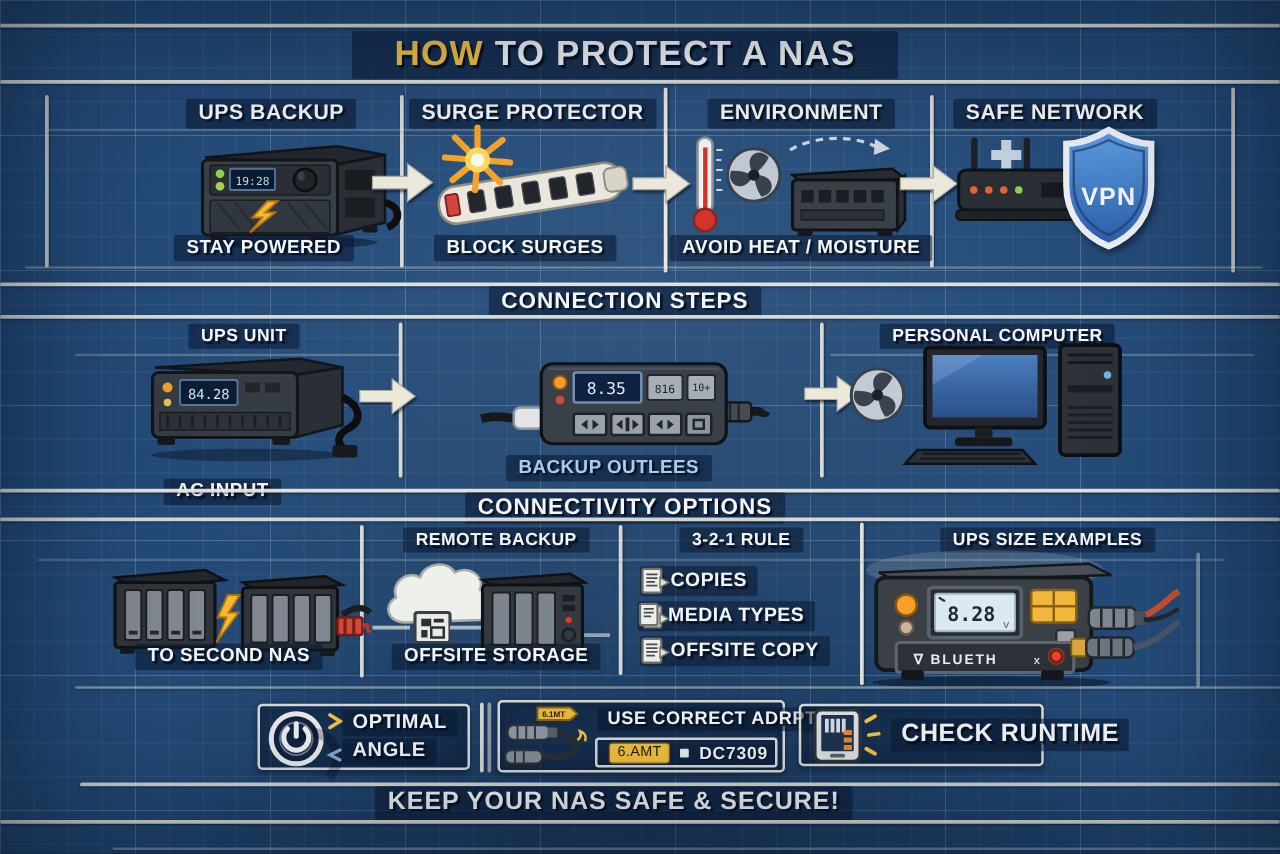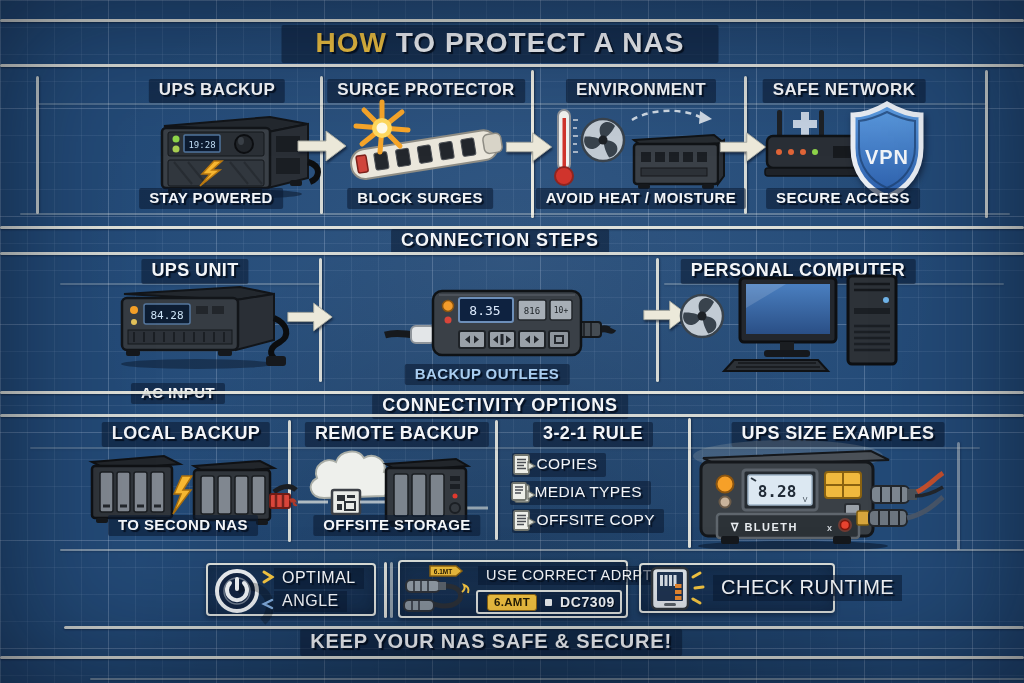--- a/index.html
+++ b/index.html
@@ -13,36 +13,36 @@
       linear-gradient(rgba(215,228,246,.08) 1px, transparent 1px),
       linear-gradient(90deg, rgba(215,228,246,.08) 1px, transparent 1px);
     background-size:100% 100%,100% 100%,108px 108px,108px 108px,27px 27px,27px 27px;}
   #stage::after{content:"";position:absolute;inset:0;box-shadow:inset 0 0 130px rgba(4,10,24,.6);pointer-events:none}
   .hl{position:absolute;height:3px;background:#e8e8df;border-radius:2px;box-shadow:0 1px 2px rgba(8,18,38,.55)}
   .vl{position:absolute;width:3px;background:#e8e8df;border-radius:2px;box-shadow:1px 0 2px rgba(8,18,38,.55)}
   .strip{position:absolute;transform:translateX(-50%);white-space:nowrap;background:rgba(10,26,50,.58);
     color:#f3f5f8;font-weight:700;padding:1px 10px 3px;border-radius:2px;letter-spacing:.4px;
     text-shadow:2px 2px 1px rgba(4,12,26,.85)}
   .h1{font-size:17px}
-  .h2{font-size:18px}
+  .h2{font-size:14px}
   .sub{font-size:15px}
   .sec{font-size:18px;letter-spacing:.8px}
   .title{font-size:28px;letter-spacing:1px;padding:2px 34px 4px}
   .yellow{color:#f2c341}
   .bluesub{color:#a9cdef}
   .footer-t{font-size:20px;letter-spacing:.8px}
   svg{position:absolute;overflow:visible}
   .rule-item{position:absolute;display:flex;align-items:center;gap:7px}
   .rule-strip{display:flex;align-items:baseline;gap:6px;background:rgba(10,26,50,.58);padding:1px 9px 3px;border-radius:2px;text-shadow:2px 2px 1px rgba(4,12,26,.85)}
   .rule-num{color:#f2c341;font-weight:800;font-size:17px}
-  .rule-label{color:#f3f5f8;font-weight:400;font-size:15.5px;letter-spacing:.4px}
+  .rule-label{color:#f3f5f8;font-weight:700;font-size:15.5px;letter-spacing:.4px}
   .box{position:absolute;border:2.5px solid rgba(233,234,228,.92);border-radius:4px;background:rgba(13,29,54,.45);box-shadow:0 2px 5px rgba(6,14,30,.5), inset 0 0 18px rgba(6,14,30,.35)}
-  .boxtxt{position:absolute;background:rgba(10,26,50,.55);padding:1px 8px 2px;font-weight:400;font-size:16px;color:#f3f5f8;letter-spacing:.5px;text-shadow:2px 2px 1px rgba(4,12,26,.85);white-space:nowrap}
+  .boxtxt{position:absolute;background:rgba(10,26,50,.55);padding:1px 8px 2px;font-weight:700;font-size:16px;color:#f3f5f8;letter-spacing:.5px;text-shadow:2px 2px 1px rgba(4,12,26,.85);white-space:nowrap}
   .inner-box{position:absolute;border:2px solid rgba(233,235,229,.92);border-radius:3px;display:flex;align-items:center;gap:8px;padding:0 9px;background:rgba(10,24,46,.35)}
-  .badge{background:#f0c040;color:#241c05;font-weight:700;font-size:11.5px;padding:1px 6px 2px;border-radius:3px;border:1px solid #8a6210;letter-spacing:.3px}
+  .badge{background:#f0c040;color:#241c05;font-weight:400;font-size:11.5px;padding:1px 6px 2px;border-radius:3px;border:1px solid #8a6210;letter-spacing:.3px}
   .sq{width:7px;height:7px;background:#e9ecef;border-radius:1px;flex:0 0 auto}
   .model{color:#f1f4f7;font-weight:700;font-size:14px;letter-spacing:.6px;text-shadow:1px 1px 0 rgba(0,0,0,.6)}
 </style>
 </head>
 <body>
 
 <div id="stage">
 
   <div class="hl" style="left:0;top:19px;width:1024px;opacity:.95"></div>
   <div class="strip title" style="left:500px;top:25px"><span class="yellow">HOW</span><span> TO PROTECT A NAS</span></div>
@@ -175,21 +175,20 @@
     <g>
       <path d="M122,4 C134,11 147,15 156,15 L156,48 C156,72 142,89 122,97 C102,89 88,72 88,48 L88,15 C97,15 110,11 122,4 Z" fill="url(#gv)" stroke="#e9edf3" stroke-width="5" style="filter:drop-shadow(2px 3px 3px rgba(6,14,30,.6))"></path>
       <path d="M122,12 C132,17 142,20 150,21 L150,47 C150,67 138,81 122,88 C106,81 94,67 94,47 L94,21 C102,20 112,17 122,12 Z" fill="none" stroke="#1c3e6e" stroke-width="2" opacity=".7"></path>
       <text x="122" y="64" text-anchor="middle" font-size="20" font-weight="800" fill="#f2f5f9" letter-spacing="1">VPN</text>
     </g>
   </svg>
 
   <div class="strip sub" style="left:211px;top:188px">STAY POWERED</div>
   <div class="strip sub" style="left:641px;top:188px">AVOID HEAT / MOISTURE</div>
   <div class="strip sub" style="left:420px;top:188px">BLOCK SURGES</div>
-  <div class="strip sub" style="left:843px;top:188px">SECURE ACCESS</div>
   <div class="hl" style="left:20px;top:213px;width:990px;opacity:.3;height:2px"></div>
 
   <div class="hl" style="left:0;top:226px;width:1024px;opacity:.95"></div>
   <div class="strip sec" style="left:500px;top:229px">CONNECTION STEPS</div>
   <div class="hl" style="left:0;top:252px;width:1024px;opacity:.9"></div>
 
   <div class="vl" style="left:319px;top:258px;height:124px;opacity:.9"></div>
   <div class="vl" style="left:656px;top:258px;height:124px;opacity:.9"></div>
   <div class="hl" style="left:60px;top:283px;width:260px;opacity:.25;height:2px"></div>
   <div class="hl" style="left:664px;top:283px;width:340px;opacity:.25;height:2px"></div>
@@ -296,21 +295,20 @@
   <div class="hl" style="left:0;top:391px;width:1024px;opacity:.95"></div>
   <div class="strip sec" style="left:500px;top:394px">CONNECTIVITY OPTIONS</div>
   <div class="hl" style="left:0;top:414px;width:1024px;opacity:.9"></div>
 
   <div class="vl" style="left:288px;top:420px;height:122px;opacity:.9"></div>
   <div class="vl" style="left:495px;top:420px;height:120px;opacity:.9"></div>
   <div class="vl" style="left:688px;top:418px;height:130px;opacity:.95"></div>
   <div class="vl" style="left:957px;top:442px;height:108px;opacity:.45"></div>
   <div class="hl" style="left:30px;top:447px;width:950px;opacity:.2;height:2px"></div>
 
-  <div class="strip h2" style="left:186px;top:422px">LOCAL BACKUP</div>
   <div class="strip h2" style="left:397px;top:422px">REMOTE BACKUP</div>
   <div class="strip h2" style="left:593px;top:422px">3-2-1 RULE</div>
   <div class="strip h2" style="left:838px;top:422px">UPS SIZE EXAMPLES</div>
 
   <svg style="left:88px;top:448px" width="208" height="82" viewBox="0 0 208 82">
     <g>
       <polygon points="4,14 76,8 92,16 20,22" fill="#22262b" stroke="#0f1114" stroke-width="2"></polygon>
       <rect x="4" y="18" width="80" height="52" rx="3" fill="#30353b" stroke="#0f1114" stroke-width="2.5"></rect>
       <rect x="12" y="24" width="13" height="40" rx="2" fill="#808790" stroke="#1a1e22" stroke-width="1.5"></rect>
       <rect x="29" y="24" width="13" height="40" rx="2" fill="#808790" stroke="#1a1e22" stroke-width="1.5"></rect>

